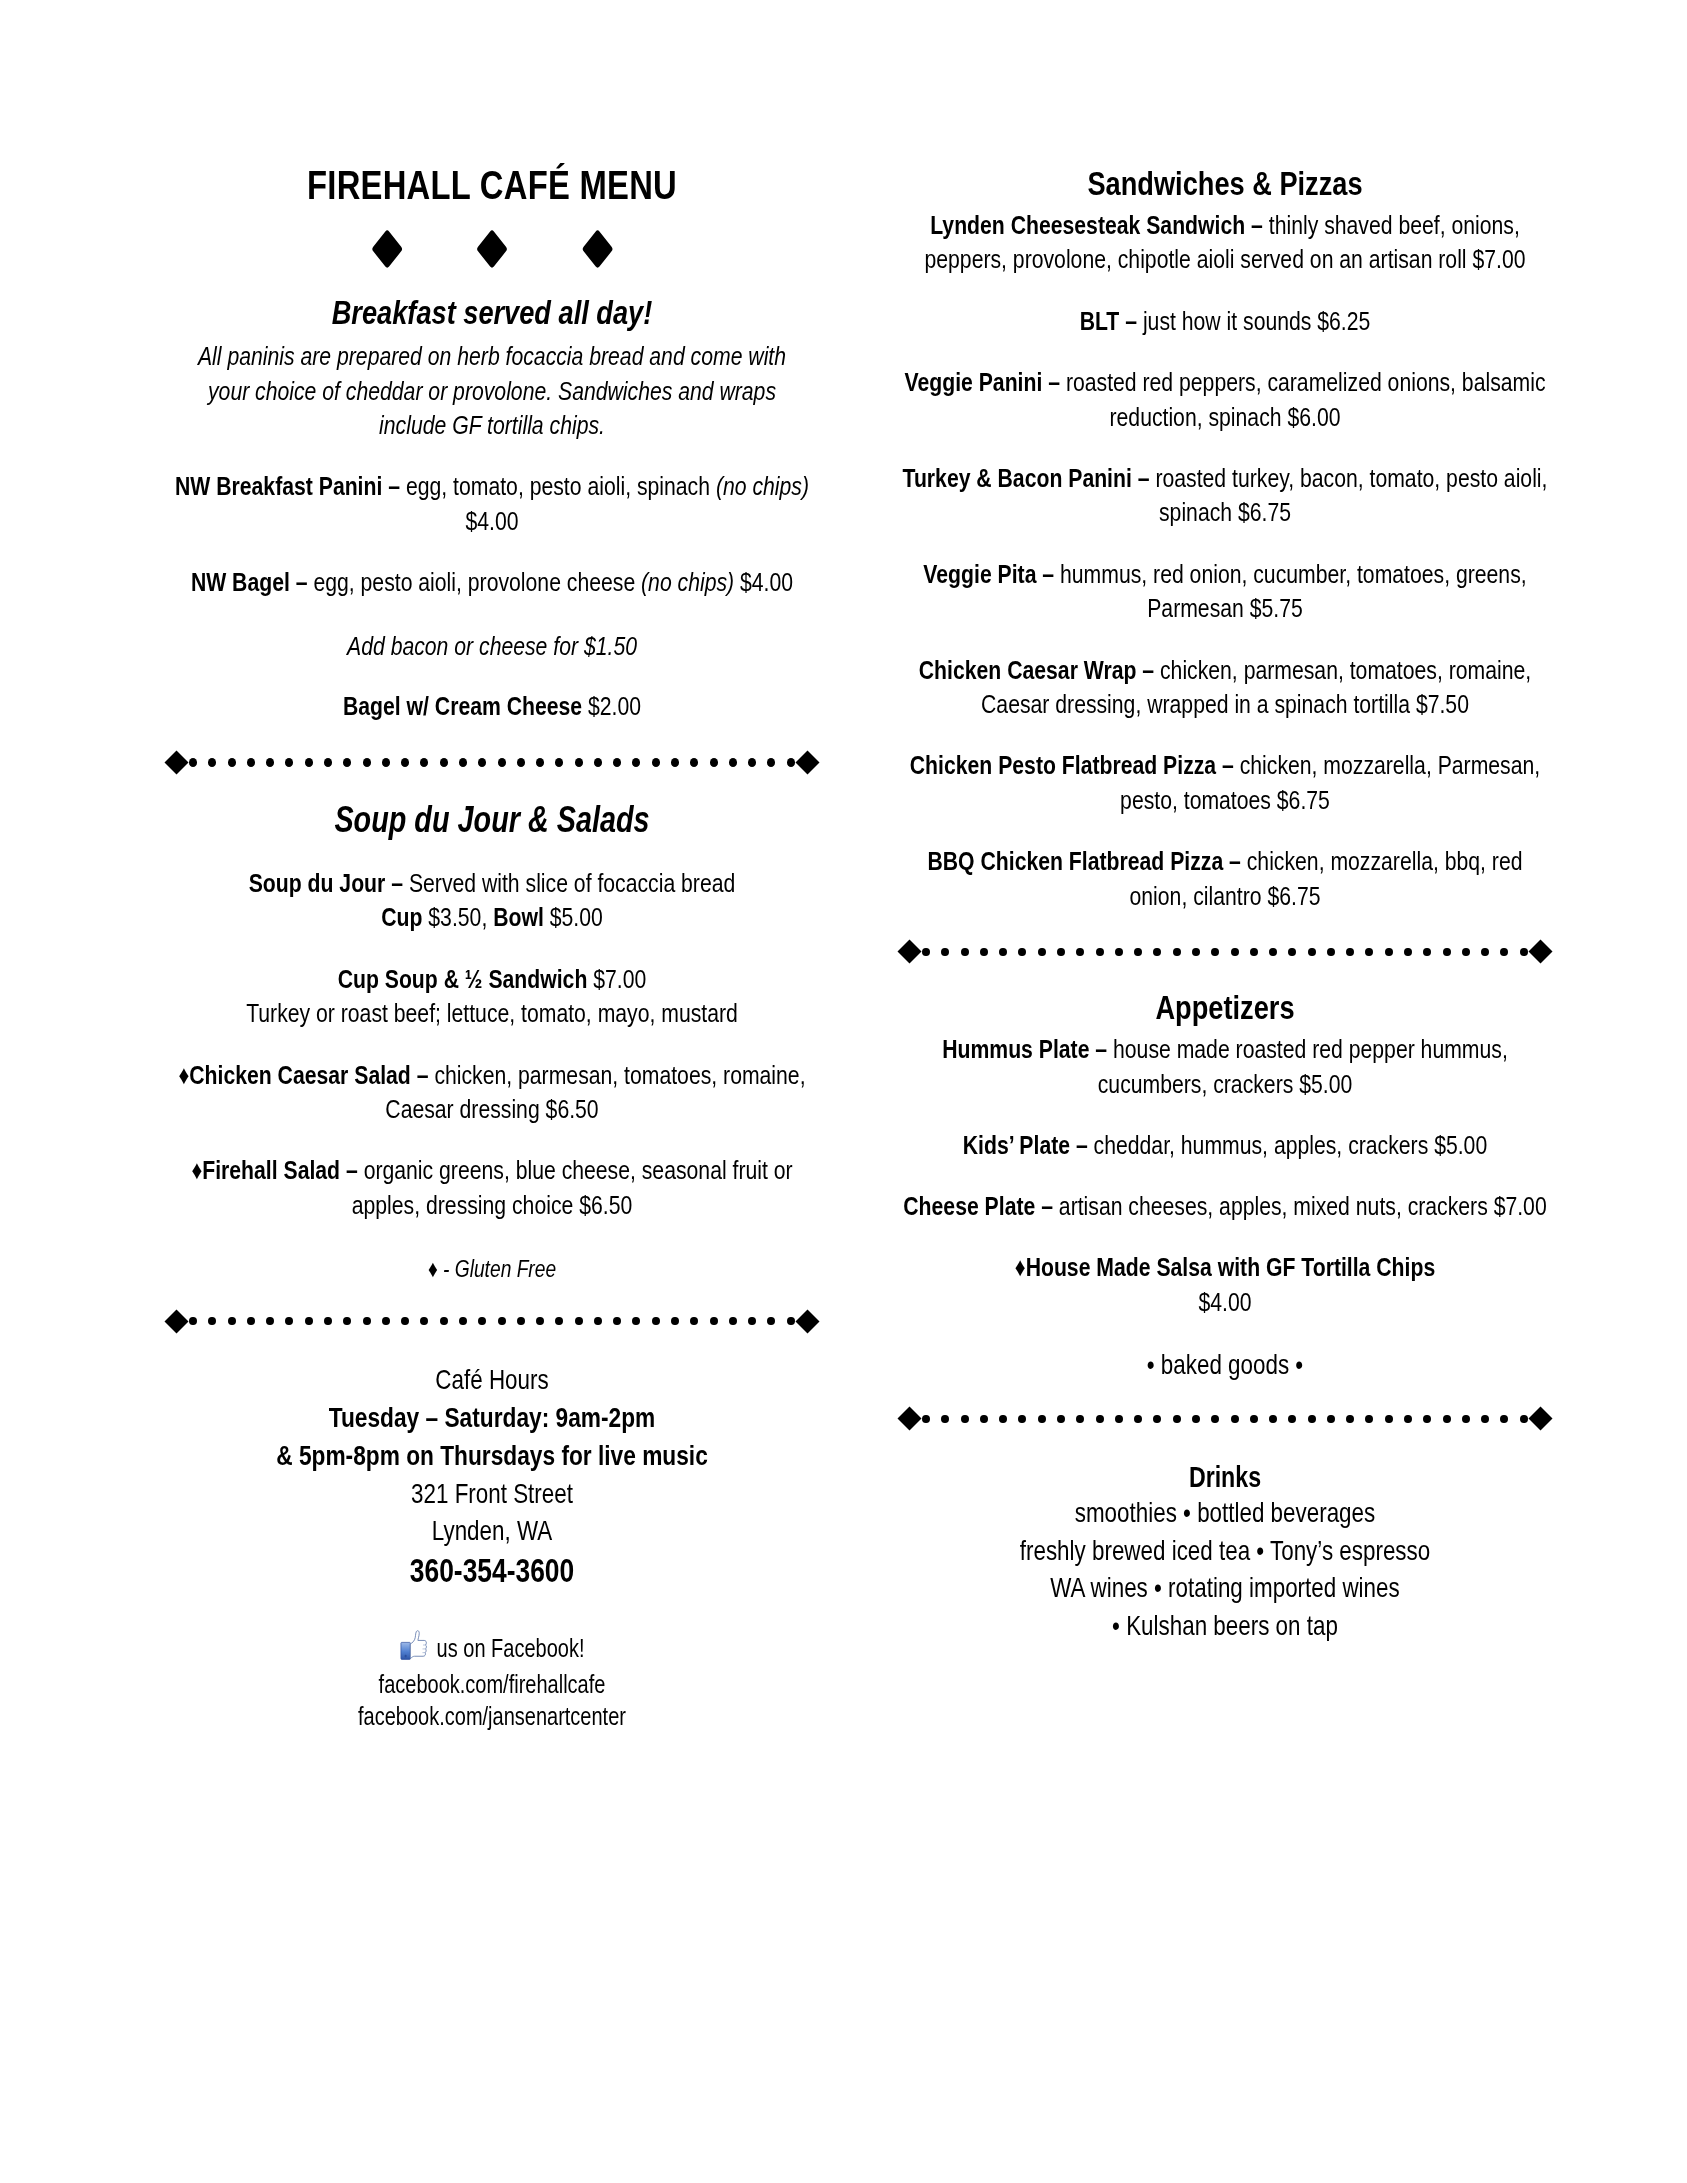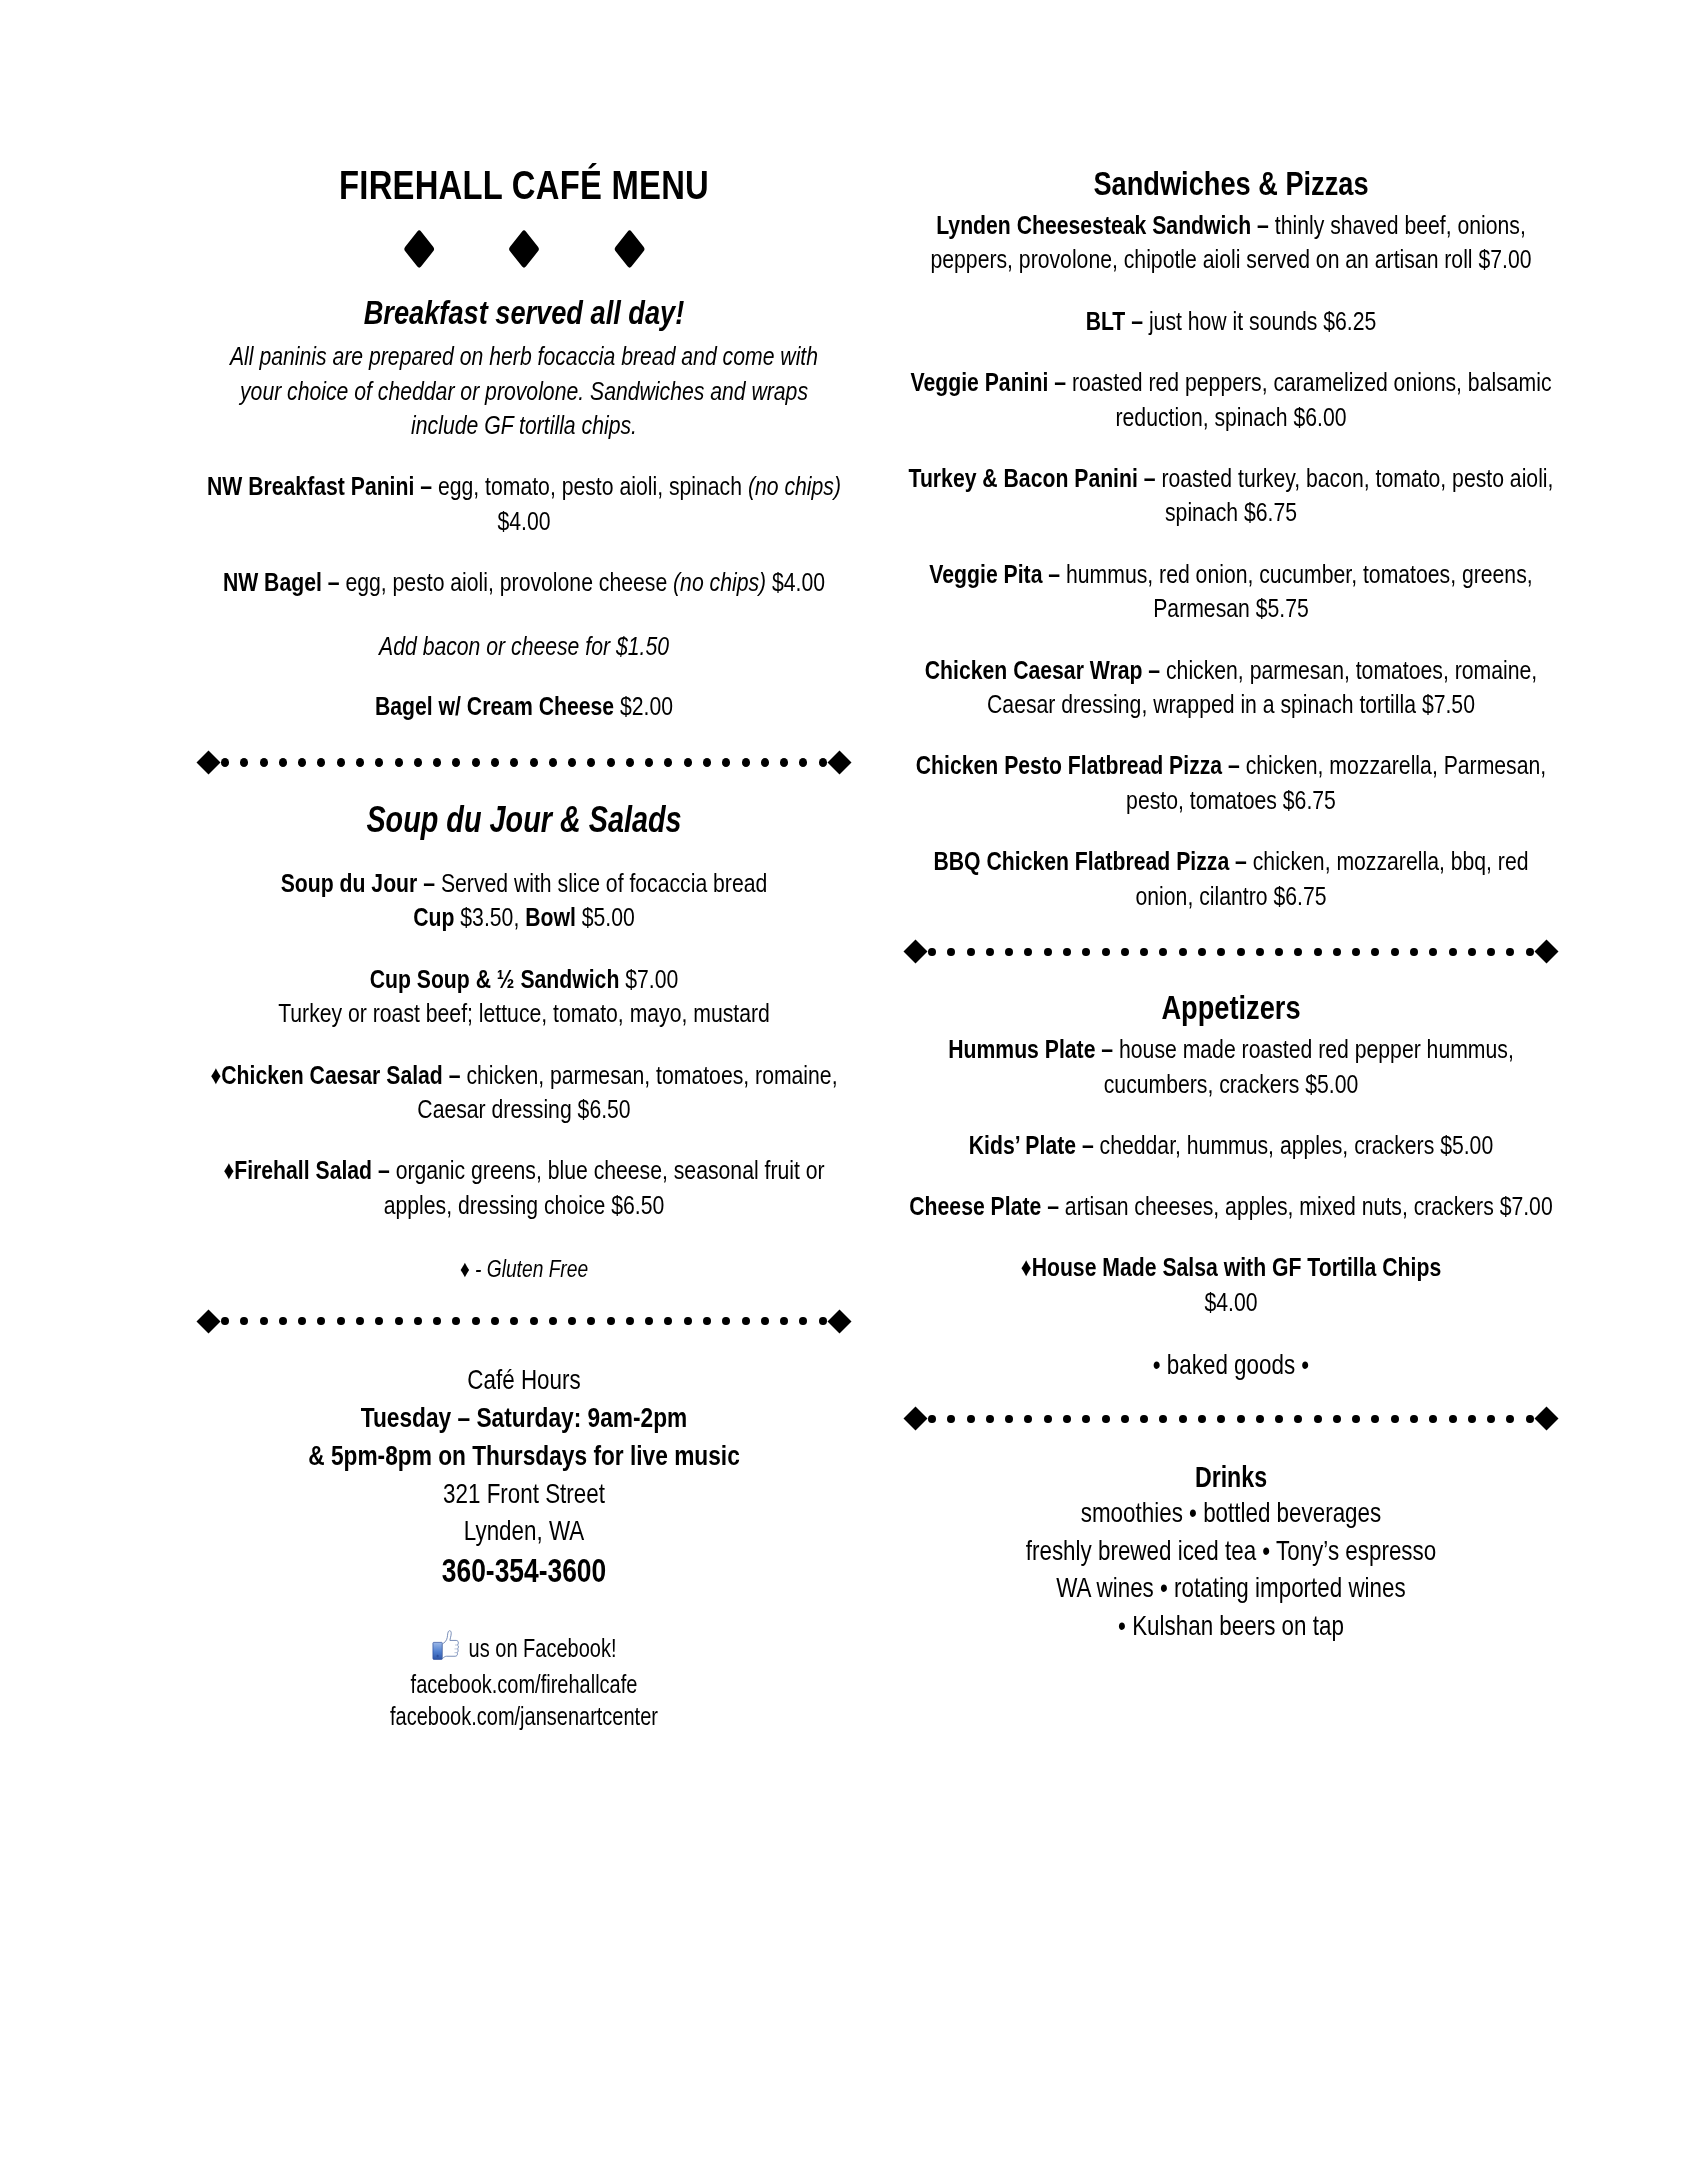--- a/index.html
+++ b/index.html
@@ -27,22 +27,22 @@
     display: flex;
     flex-direction: row;
     align-items: flex-start;
     justify-content: space-between;
   }
 
   .col {
     width: 648px;
     text-align: center;
   }
-  .col-left  { margin-left: 88px; }
-  .col-right { margin-right: 20px; }
+  .col-left  { margin-left: 56px; }
+  .col-right { margin-right: 26px; }
 
   
   .cond {
     display: block;
     transform: scaleX(0.80);
     transform-origin: center top;
     width: 125%;
     margin-left: -12.5%;
   }
 

